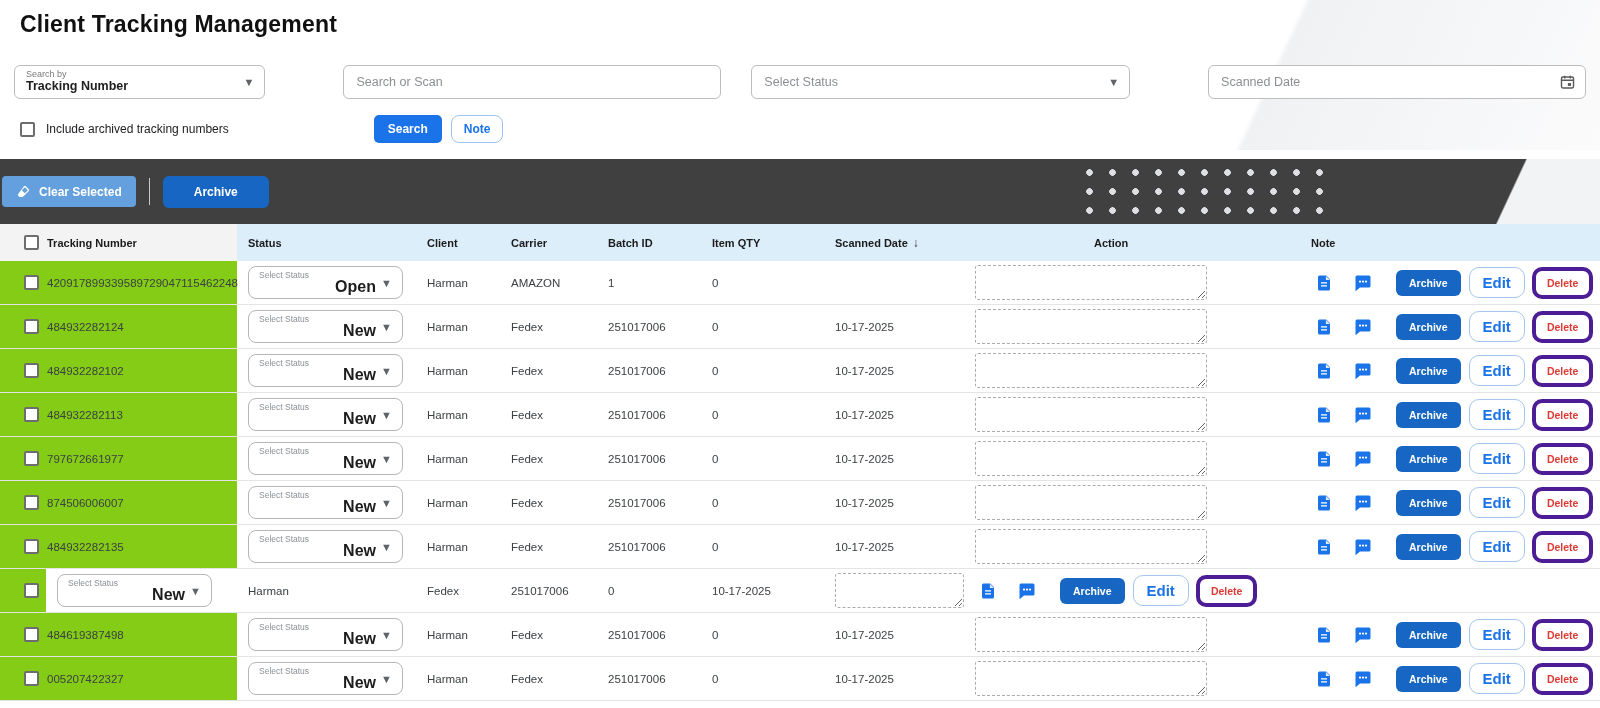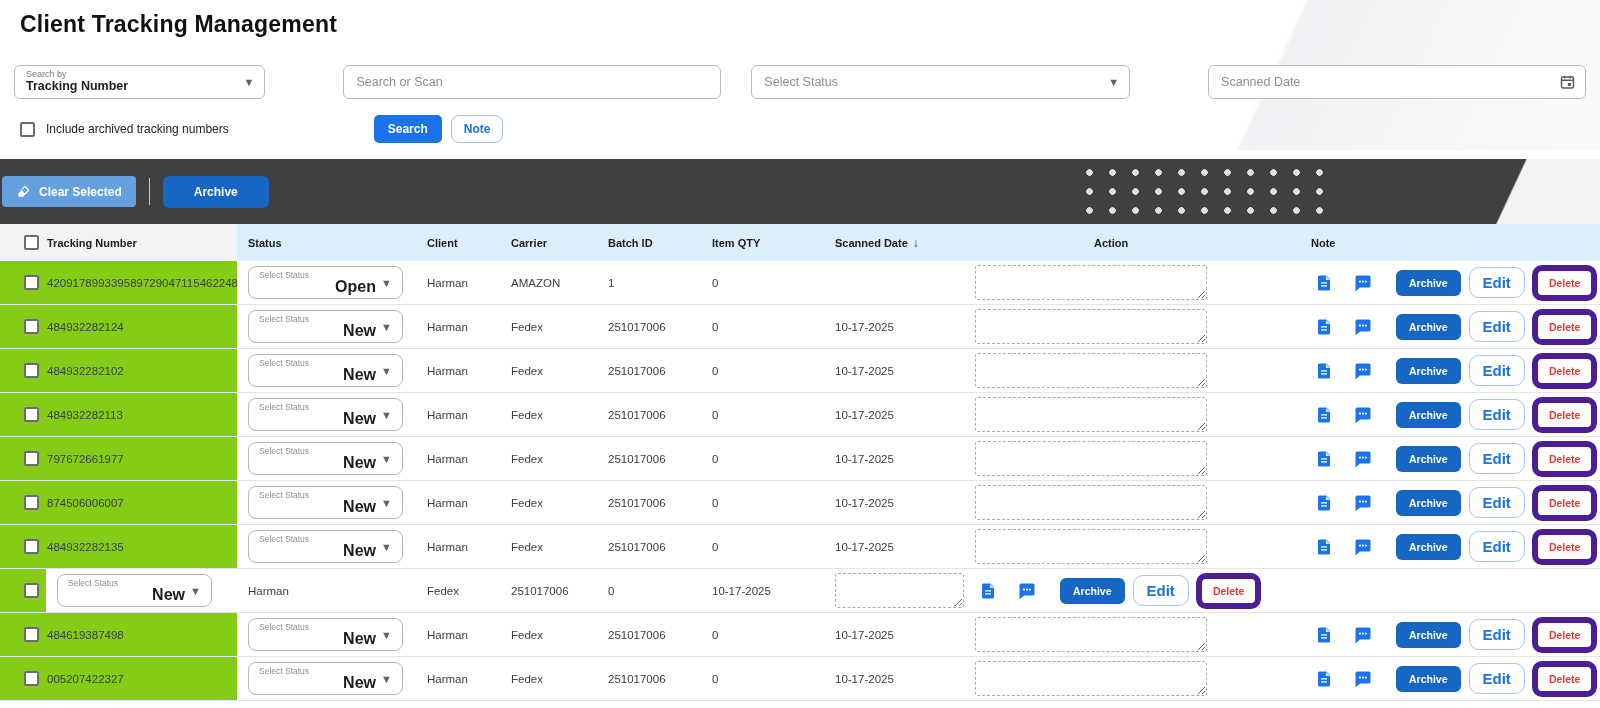--- a/index.html
+++ b/index.html
@@ -70,21 +70,21 @@
   .note-area { width:232px; height:35px; border:1px dashed #ababab; border-radius:3px; resize:both;
     font-family:"Liberation Sans", sans-serif; font-size:12px; color:#333; outline:none; background:#fff; }
 
   .c-action { display:flex; align-items:center; padding-left:15px; }
   .c-action .icon-doc { line-height:0; margin-right:21px; cursor:pointer; }
   .c-action .icon-chat { line-height:0; margin-right:24px; cursor:pointer; }
   .btn-archive-sm { background:#1766c4; color:#fff; border:none; border-radius:6px;
     font-size:10.5px; font-weight:700; padding:7px 13px; cursor:pointer; font-family:"Liberation Sans", sans-serif;}
   .btn-edit { margin-left:8px; background:#fff; color:#1a73e8; border:1px solid #a5c6ee; border-radius:10px;
     font-size:15px; font-weight:700; padding:6px 13px; cursor:pointer; font-family:"Liberation Sans", sans-serif;}
-  .btn-delete { margin-left:7px; background:#fff; color:#dd3a34; border:6px solid #4c1d95; border-radius:10px;
+  .btn-delete { margin-left:7px; background:#fff; color:#dd3a34; border:4px solid #4c1d95; border-radius:10px;
     font-size:10.5px; font-weight:700; padding:6px 11px; cursor:pointer; font-family:"Liberation Sans", sans-serif;}
   .thead .c-action { padding-left:130px; }
 </style>
 </head>
 <body>
 
 <div class="bg-wash"></div>
 
 <h1 class="page-title">Client Tracking Management</h1>
 

